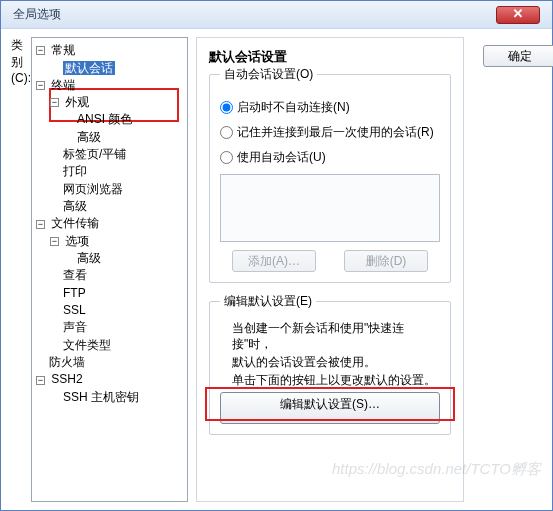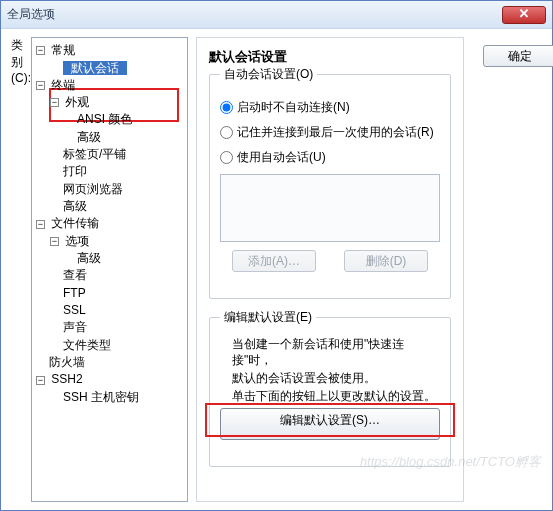--- a/index.html
+++ b/index.html
@@ -19,21 +19,21 @@
     background: #fff;
     display: flex;
     flex-direction: column;
   }
   .titlebar {
     height: 28px;
     background: linear-gradient(#eef4fb, #d6e4f5);
     border-bottom: 1px solid #c4d6ec;
     display: flex;
     align-items: center;
-    padding: 0 6px;
+    padding: 0 12px;
     position: relative;
   }
   .titlebar .title {
     color: #2b3b55;
     flex: 1;
   }
   .close-btn {
     width: 44px;
     height: 18px;
     background: linear-gradient(#e57373,#c23030);
@@ -93,21 +93,21 @@
   .tree .spacer {
     display: inline-block;
     width: 13px;
   }
   .tree .node-label {
     vertical-align: middle;
   }
   .tree .selected {
     background: #3a74c4;
     color: #fff;
-    padding: 0 8px;
+    padding: 0 2px;
   }
   .red-box {
     border: 2px solid #e02020;
     position: absolute;
   }
   .red-box-tree {
     left: 18px;
     top: 51px;
     width: 130px;
     height: 34px;
@@ -122,21 +122,21 @@
     display: flex;
     flex-direction: column;
   }
   .section-title {
     font-weight: bold;
     font-size: 13px;
   }
   fieldset {
     border: 1px solid #c8cfd8;
     border-radius: 2px;
-    padding: 8px 10px 26px 10px;
+    padding: 8px 10px 10px 10px;
     margin: 0 0 10px 0;
   }
   fieldset legend {
     padding: 0 4px;
   }
   .radio-row {
     display: flex;
     align-items: center;
     gap: 4px;
     margin: 8px 0;
@@ -199,23 +199,23 @@
   .footer {
     display: flex;
     justify-content: flex-end;
     gap: 10px;
     padding: 8px 10px 10px 0;
   }
   .footer .btn { min-width: 74px; margin-left: 19px; }
   .watermark {
     position: absolute;
     right: 12px;
-    bottom: 40px;
+    bottom: 32px;
     color: rgba(120,130,145,0.25);
-    font-size: 13px;
+    font-size: 15px;
     font-style: italic;
     pointer-events: none;
     margin-top: 6px;
   }
 </style>
 </head>
 <body>
 
 <div class="window">
   <div class="titlebar">

